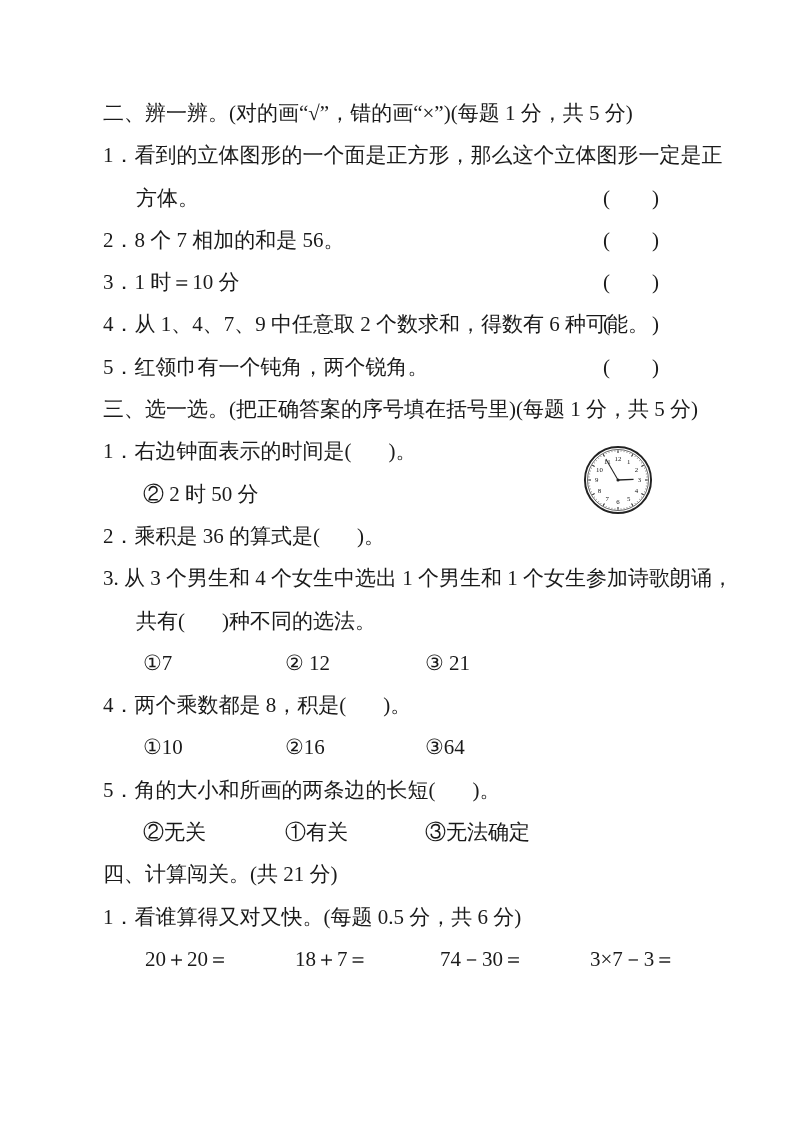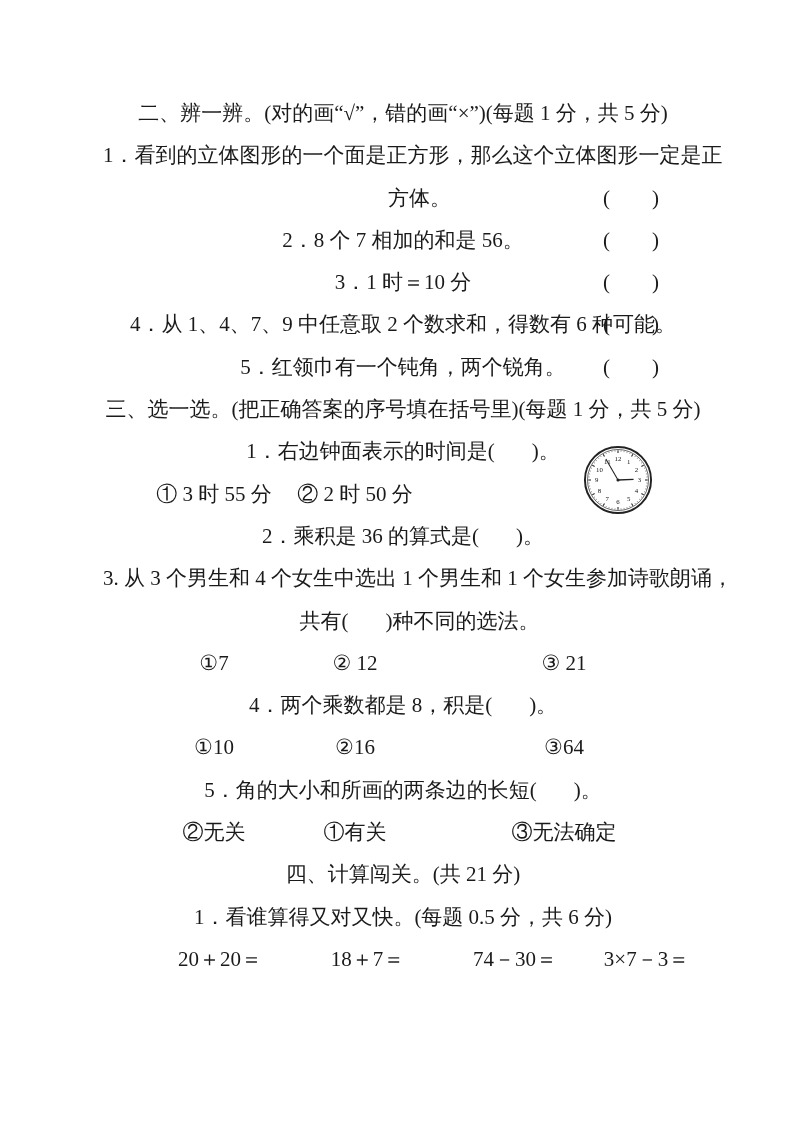--- a/index.html
+++ b/index.html
@@ -1,20 +1,20 @@
 <!DOCTYPE html>
 <html><head>
 <meta charset="utf-8">
 <style>
   html,body{margin:0;padding:0;background:#fff;}
   .page{
     position:relative;width:793px;height:1122px;background:#ffffff;
     font-family:"Liberation Serif","DejaVu Serif",serif;color:#1a1a1a;overflow:hidden;
   }
-  .content{position:absolute;left:103px;top:92px;width:600px;text-align:center;}
+  .content{position:absolute;left:103px;top:92px;width:600px;}
   .line{position:relative;height:42.3px;line-height:42.3px;font-size:21px;white-space:nowrap;}
   .cont{padding-left:33px;}
   .qtext{display:inline;}
   .ansblank{
     position:absolute;left:500px;top:0;height:100%;width:56px;
     display:flex;justify-content:space-between;align-items:stretch;
   }
   .inlinegap{display:inline-block;width:37px;height:1px;}
   .opts{display:grid;grid-template-columns:142px 140px auto;padding-left:40px;}
   .calcs{display:grid;grid-template-columns:150px 145px 150px auto;padding-left:42px;}
@@ -68,21 +68,20 @@
           <span>(</span>
           <span>)</span>
         </span>
     </div>
 
     <div class="line">三、选一选。(把正确答案的序号填在括号里)(每题 1 分，共 5 分)</div>
 
     <div class="line"><span>1．右边钟面表示的时间是(</span><span class="inlinegap"></span><span>)。</span></div>
 
     <div class="line opts">
-      <span>① 3 时 55 分</span>
       <span>② 2 时 50 分</span>
     </div>
 
     <div class="line"><span>2．乘积是 36 的算式是(</span><span class="inlinegap"></span><span>)。</span></div>
 
 
     <div class="line">3. 从 3 个男生和 4 个女生中选出 1 个男生和 1 个女生参加诗歌朗诵，</div>
 
     <div class="line cont"><span>共有(</span><span class="inlinegap"></span><span>)种不同的选法。</span></div>
 

